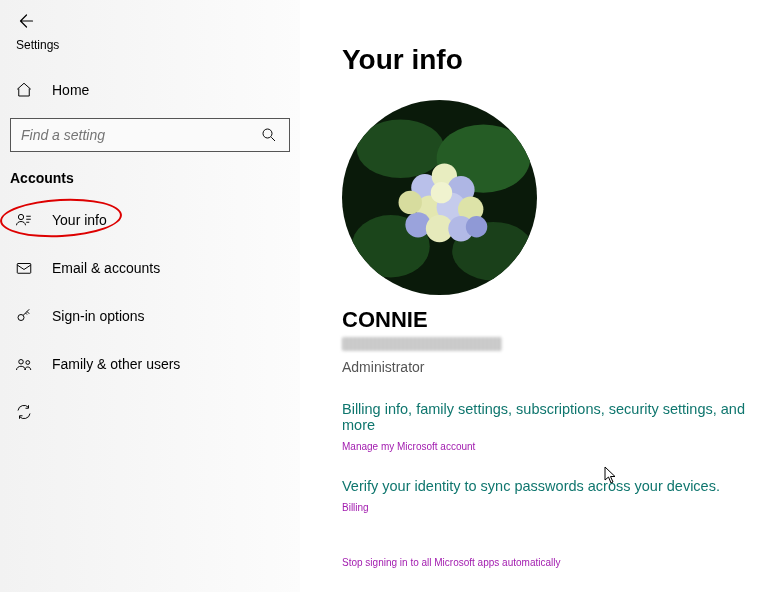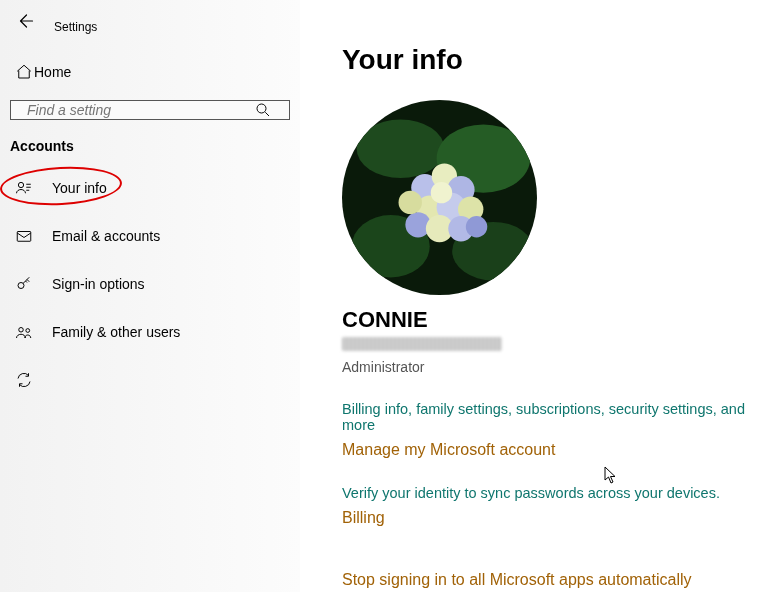--- a/index.html
+++ b/index.html
@@ -1,39 +1,39 @@
 <!DOCTYPE html>
 <html><head>
   <meta charset="utf-8">
   <style>
     * { box-sizing: border-box; margin: 0; padding: 0; font-family: "Segoe UI", sans-serif; }
     body { width: 769px; height: 592px; background: #fff; display: flex; overflow: hidden; }
     .sidebar { width: 300px; height: 100%; background: linear-gradient(to right, #f2f2f2, #fcfcfc); padding-top: 8px; }
-    .topbar { display: flex; align-items: flex-end; gap: 20px; padding: 4px 0 8px 16px; }
+    .topbar { display: flex; align-items: flex-start; gap: 4px; padding: 4px 0 8px 16px; flex-direction: column; }
     .back-icon svg { width: 18px; height: 18px; }
     .app-title { font-size: 12px; color: #000; }
-    .home-row { display: flex; align-items: center; padding: 20px 0 18px 14px; }
+    .home-row { display: flex; align-items: center; gap: 18px; padding: 20px 0 18px 14px; }
     .home-row .label { font-size: 14px; }
     .icon { display: inline-flex; align-items: center; justify-content: center; width: 20px; height: 20px; color: #000; }
     .icon svg { width: 18px; height: 18px; stroke: currentColor; fill: none; stroke-width: 1.3; }
     .search-wrap { padding: 0 10px 18px 10px; }
-    .search { display: flex; align-items: center; justify-content: space-between; border: 1px solid #555; height: 20px; padding: 0 16px; background: #fafafa; }
+    .search { display: flex; align-items: center; justify-content: space-between; border: 1px solid #555; height: 34px; padding: 0 10px; background: #fafafa; }
     .search input { border: none; outline: none; background: transparent; font-size: 14px; width: 85%; color: #444; font-style: italic; }
     .section-title { font-size: 14px; font-weight: 600; padding: 0 0 10px 10px; }
     .nav-item { display: flex; align-items: center; gap: 18px; padding: 14px 0 14px 14px; font-size: 14px; cursor: default; position: relative; }
     .highlight-ring { position: absolute; left: 0px; top: 3px; width: 122px; height: 38px; border: 2.5px solid #d00; border-radius: 50%; pointer-events: none; transform: rotate(-3deg); }
     .main { flex: 1; padding: 44px 0 0 42px; overflow: hidden; }
     .page-title { font-size: 28px; font-weight: 600; margin-bottom: 24px; }
     .avatar { width: 195px; height: 195px; border-radius: 50%; overflow: hidden; margin-bottom: 12px; }
     .avatar svg { width: 100%; height: 100%; display: block; }
     .username { font-size: 22px; font-weight: 700; }
     .email-blur { width: 160px; height: 14px; margin-top: 4px; border-radius: 2px; background: repeating-linear-gradient(90deg,#bcbcbc,#bcbcbc 2px,#d8d8d8 2px,#d8d8d8 4px); filter: blur(1.5px); }
     .role { font-size: 14px; color: #555; margin-top: 8px; margin-bottom: 26px; }
     .body-text { font-size: 14.5px; color: #0f766e; margin-bottom: 8px; }
-    .link { font-size: 16px; color: #a16207; cursor: default; }
+    .link { font-size: 10px; color: #a21caf; cursor: default; }
     .gap { height: 26px; }
     .gap2 { height: 44px; }
     .cursor-overlay { position: absolute; left: 604px; top: 466px; pointer-events: none; }
     .cursor-overlay svg { width: 14px; height: 18px; }
   </style>
 </head>
 <body>
 
 <div class="sidebar">
   <div class="topbar">

